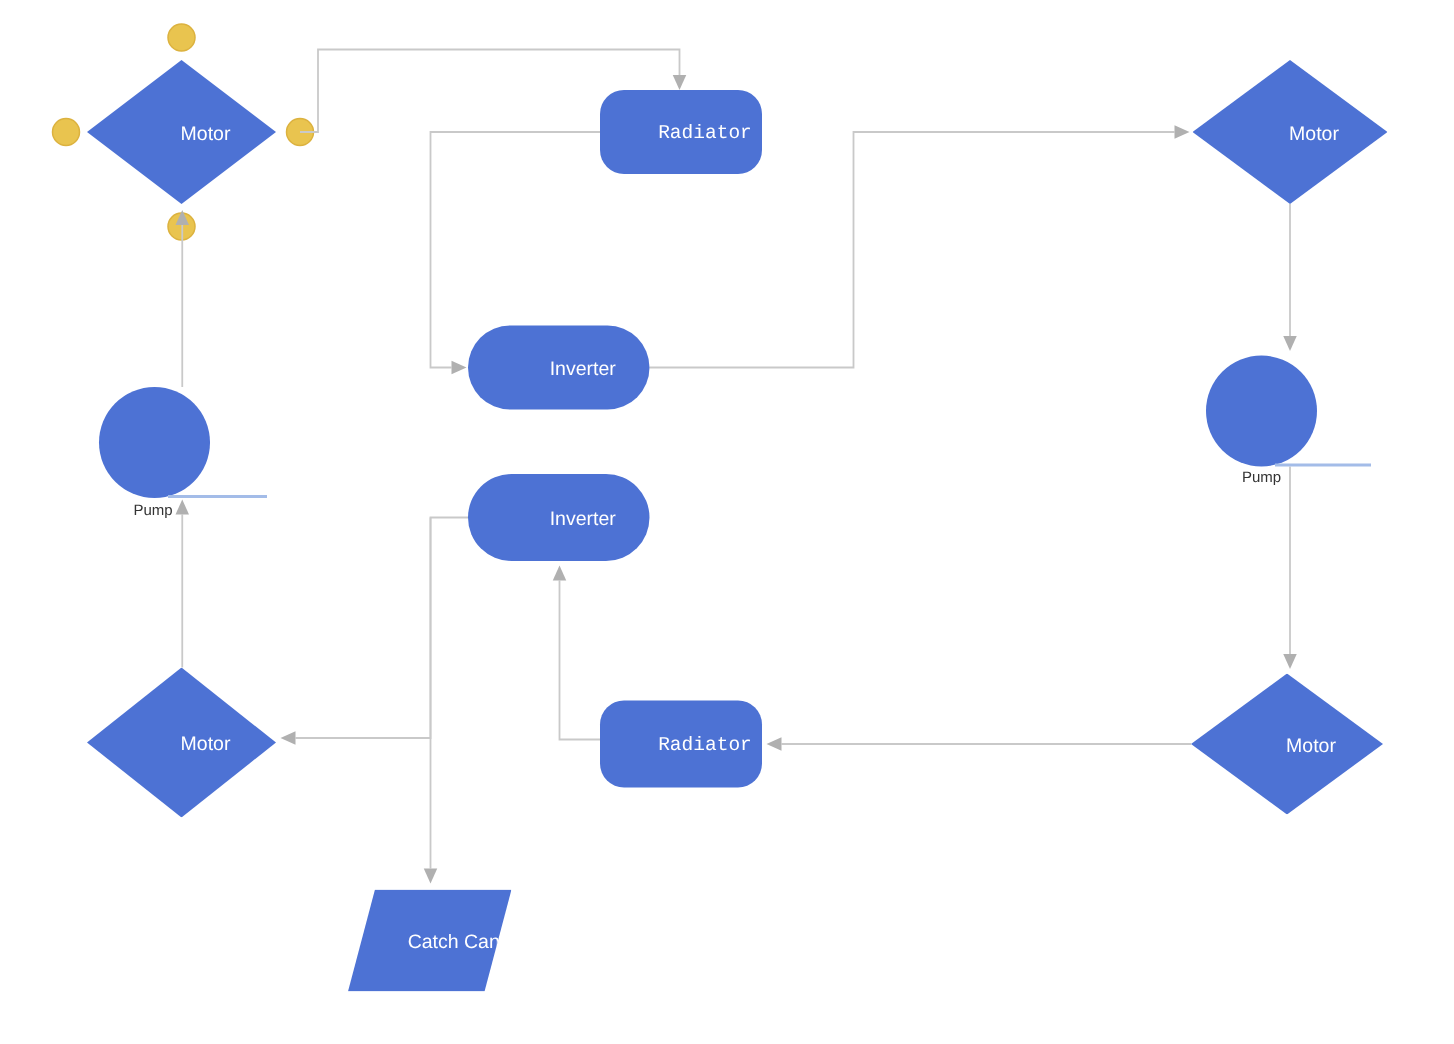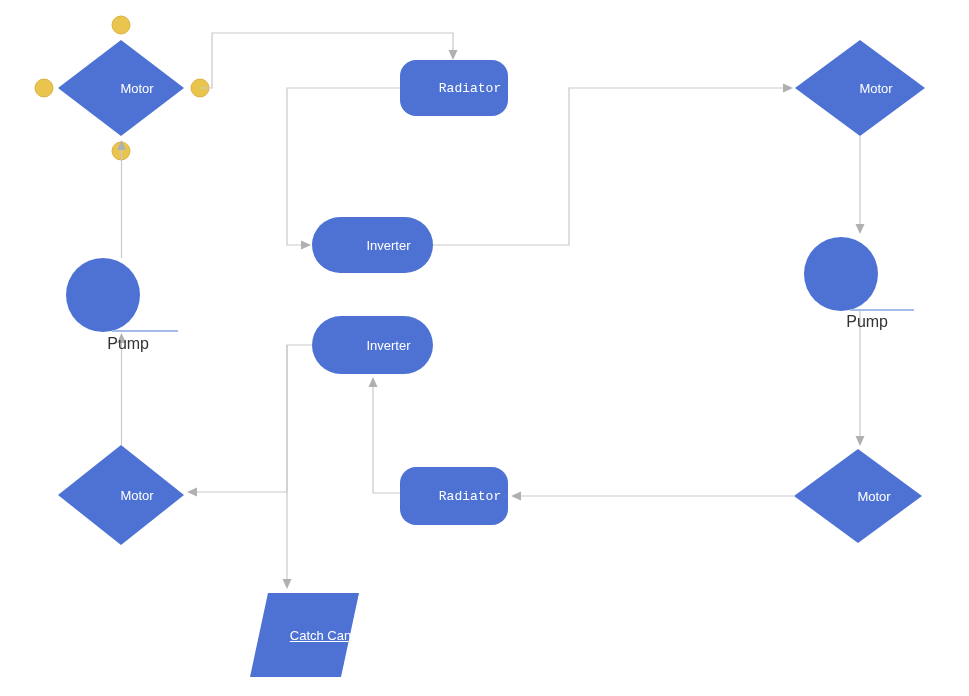--- a/index.html
+++ b/index.html
@@ -17,22 +17,22 @@
     background:var(--node-fill,#4d72d4);color:var(--node-text,#fff);
     font-size:13px;line-height:1;text-align:center;
   }
   .diamond{clip-path:polygon(50% 0,100% 50%,50% 100%,0 50%);}
   .rounded{border-radius:16px;font-family:Liberation Mono, monospace;}
   .stadium{border-radius:999px;justify-content:center;}
   .para{clip-path:polygon(16.5% 0,100% 0,83.5% 100%,0 100%);}
   .pump-circle{position:absolute;z-index:1;border-radius:50%;background:var(--node-fill,#4d72d4);}
   .pump-underline{position:absolute;z-index:1;height:2px;background:var(--pump-underline,#a3bce8);}
   .pump-label{
-    position:absolute;z-index:2;width:60px;text-align:right;
-    font-size:16px;color:var(--label-text,#333);
+    position:absolute;z-index:2;width:60px;text-align:left;
+    font-size:10px;color:var(--label-text,#333);
   }
   .nlabel{display:block;margin-left:32px;}
 </style>
 </head>
 <body>
 
 <div id="canvas">
 
   <svg id="connector-layer" width="969" height="696" viewBox="0 0 969 696">
 
@@ -120,17 +120,17 @@
   </div>
 
   <div class="node rounded" style="left:400px;top:467px;width:108px;height:58px;">
     <span class="nlabel">Radiator</span>
   </div>
 
   <div class="node diamond" style="left:794px;top:449px;width:128px;height:94px;">
     <span class="nlabel">Motor</span>
   </div>
 
-  <div class="node para" style="left:250px;top:593px;width:109px;height:84px;text-decoration:underline;">
+  <div class="node para" style="left:232px;top:593px;width:109px;height:68px;">
     <span class="nlabel">Catch Can</span>
   </div>
 
 </div>
 
 </body></html>

